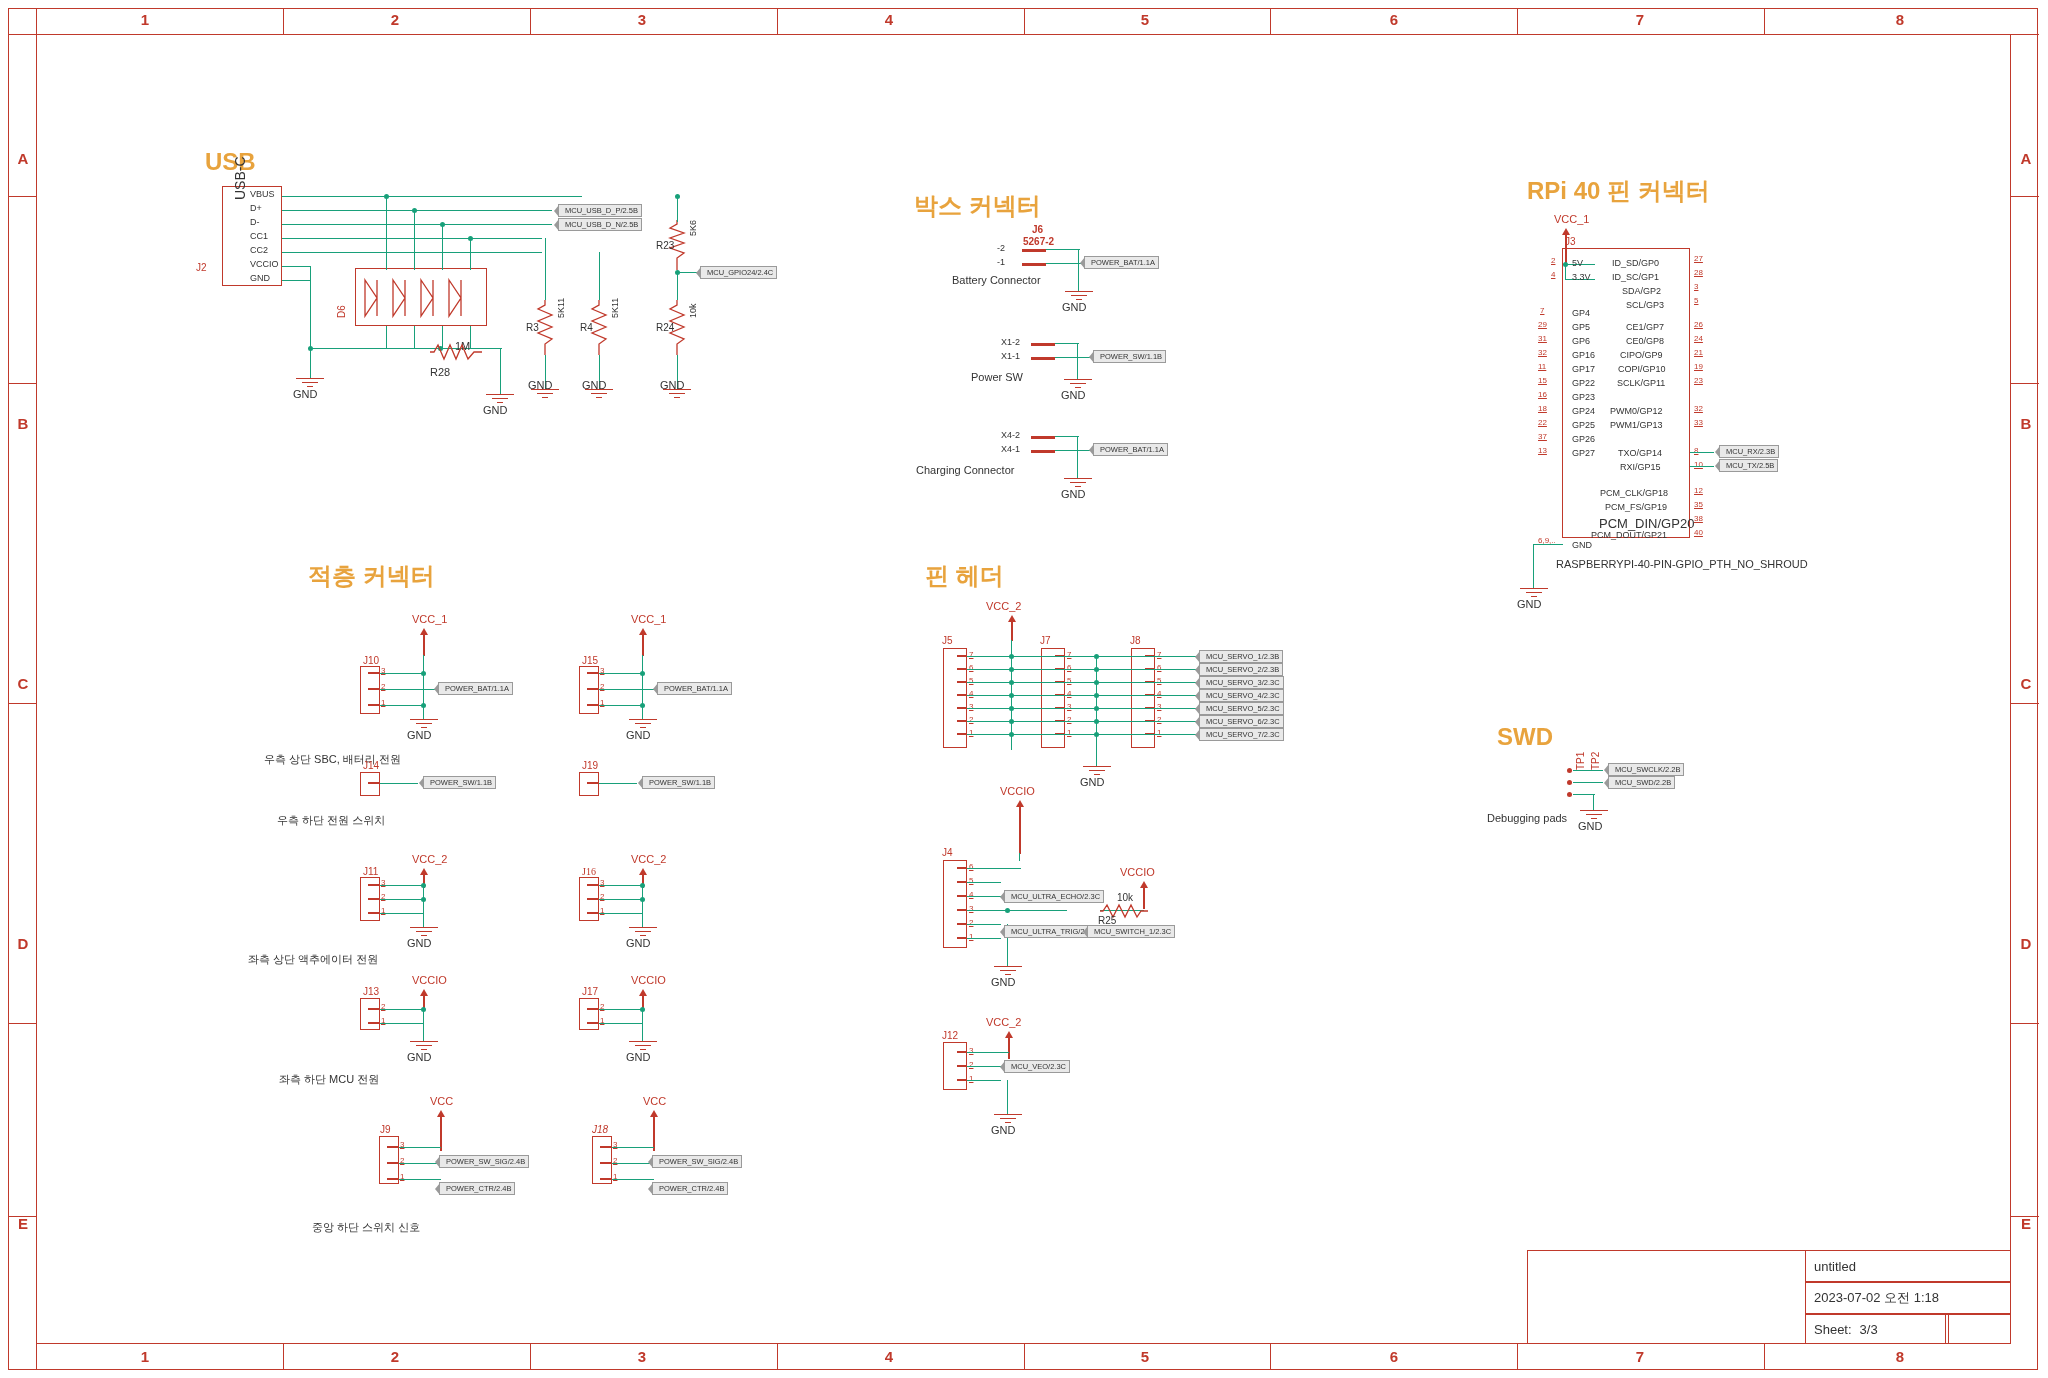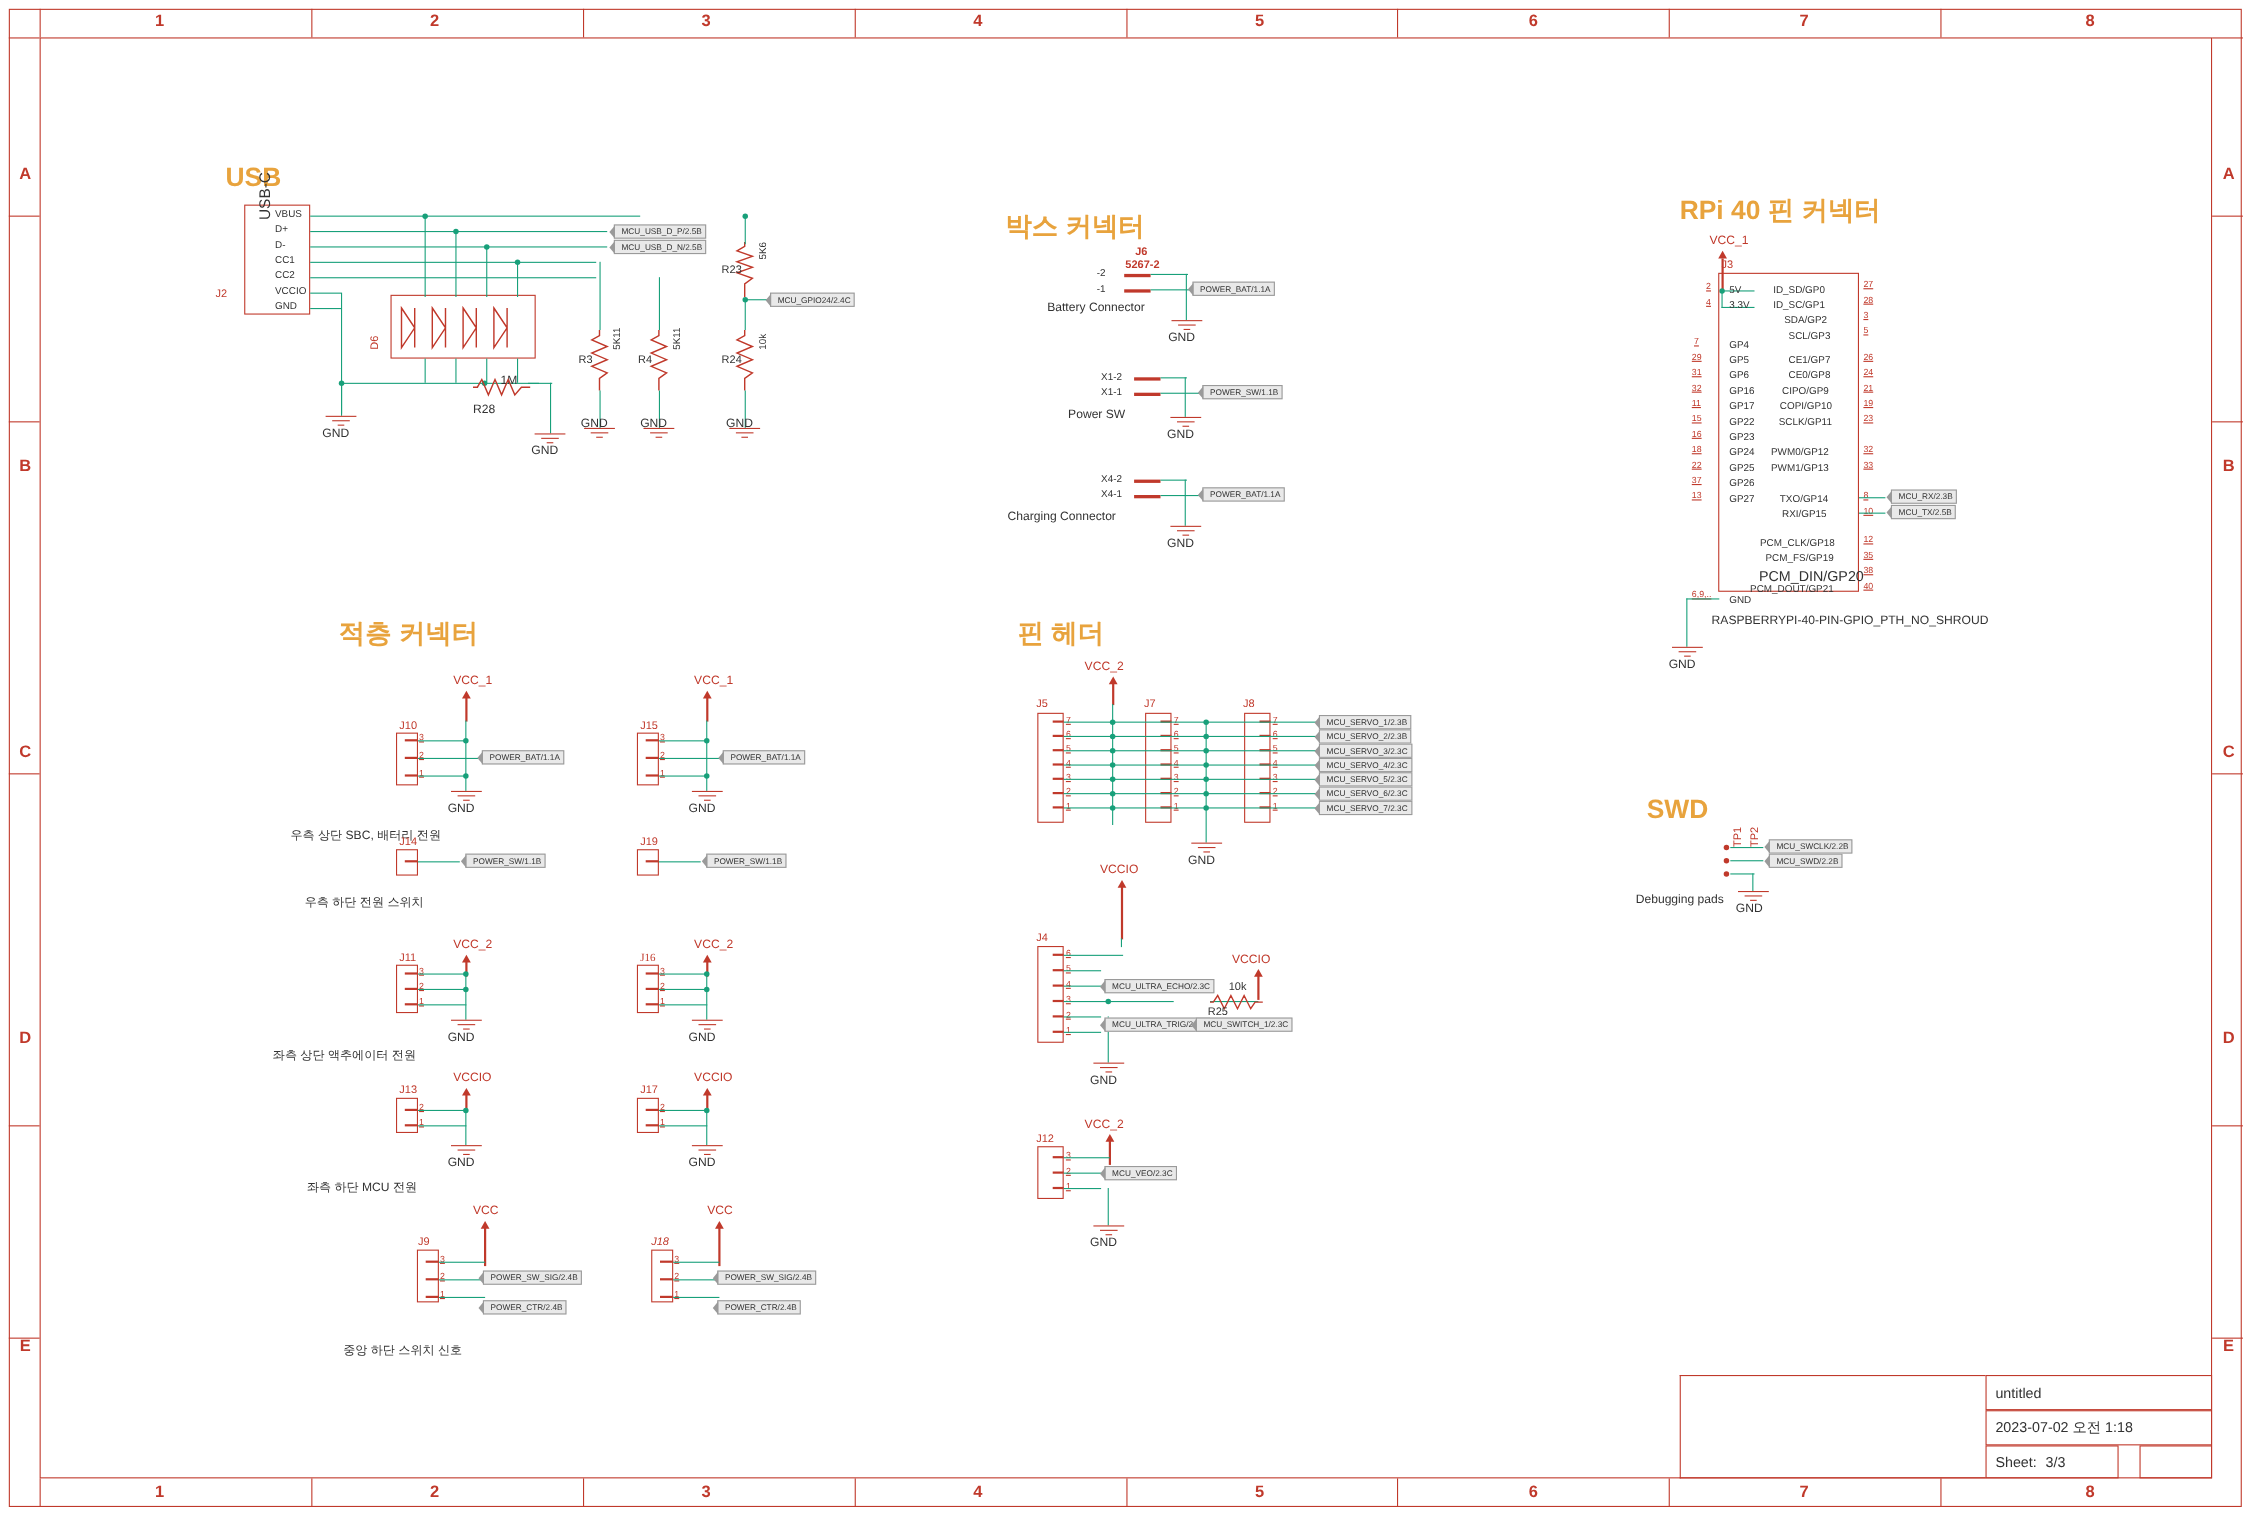--- a/index.html
+++ b/index.html
@@ -763,19 +763,19 @@
 
   <div class="tb" style="left:1527px;top:1250px;width:278px;height:94px;border-right:none;">
     
   </div>
   <div class="tb" style="left:1805px;top:1250px;width:206px;height:32px;">
     <span>untitled</span>
   </div>
   <div class="tb" style="left:1805px;top:1282px;width:206px;height:32px;">
     <span>2023-07-02 오전 1:18</span>
   </div>
-  <div class="tb" style="left:1805px;top:1314px;width:121px;height:30px;">
+  <div class="tb" style="left:1805px;top:1314px;width:144px;height:30px;">
     <span>Sheet:</span>
     <span style="margin-left:8px;">3/3</span>
   </div>
   <div class="tb" style="left:1945px;top:1314px;width:66px;height:30px;"></div>
 
 </div>
 
 </body></html>

